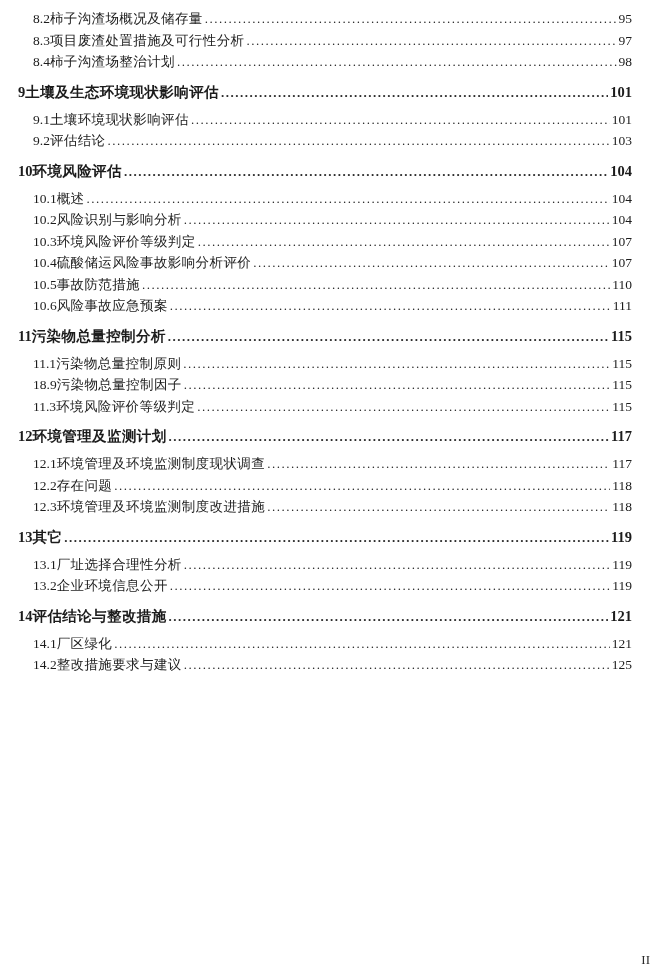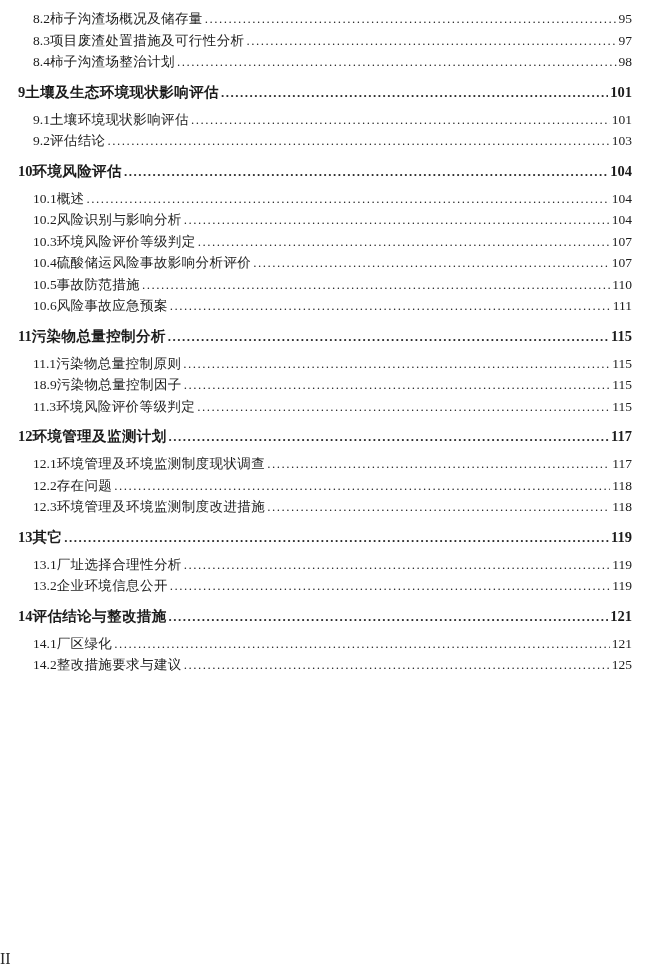--- a/index.html
+++ b/index.html
@@ -59,22 +59,22 @@
   }
   .toc-pagenum {
     white-space: nowrap;
     flex: 0 0 auto;
   }
   .page-footer {
     position: absolute;
     left: 0;
     right: 0;
     bottom: 10px;
-    text-align: left;
-    font-size: 16px;
+    text-align: right;
+    font-size: 13px;
     color: #2a2a2a;
   }
 </style>
 </head>
 <body>
 
 <div class="doc-page">
   <div id="toc-list">
   <div class="toc-row level-2">
     <span class="toc-num">8.2</span>

